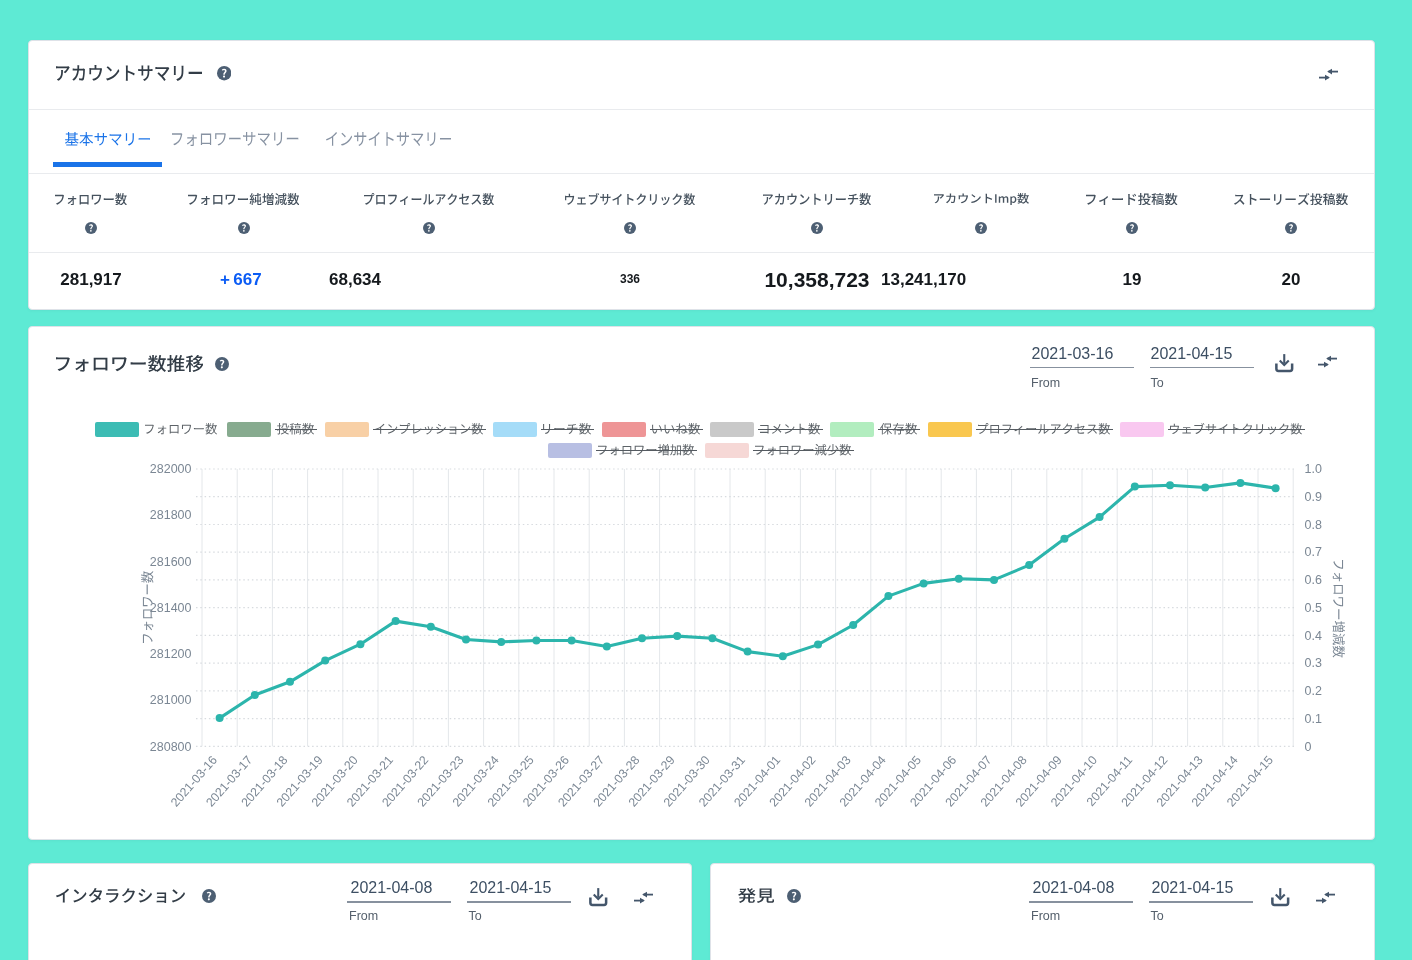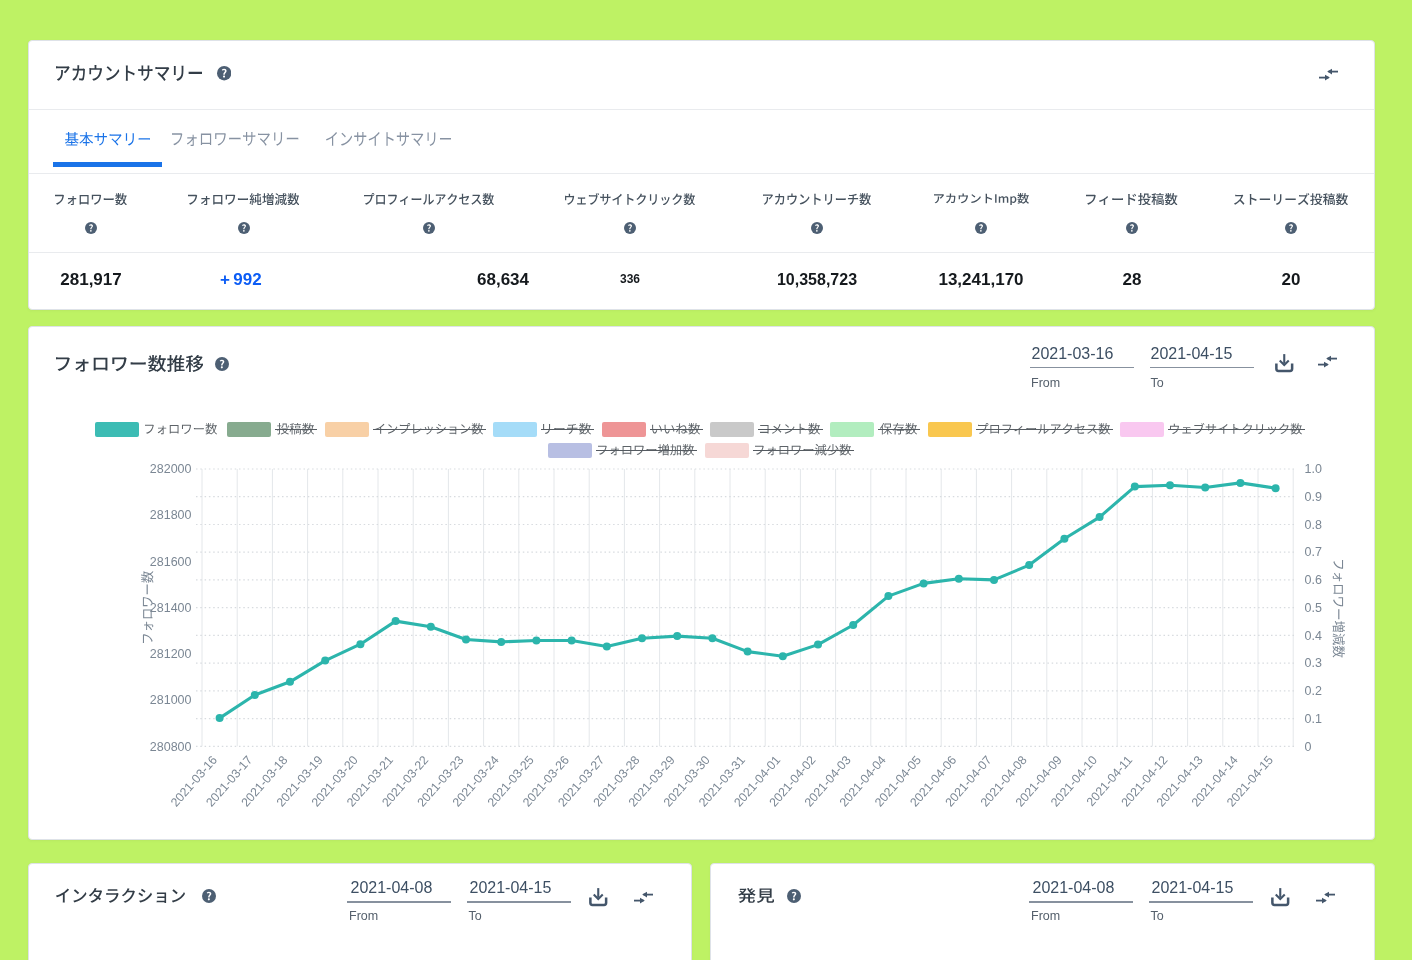--- a/index.html
+++ b/index.html
@@ -1,15 +1,15 @@
 <!DOCTYPE html>
 <html><head><meta charset="utf-8"><style>
 *{margin:0;padding:0;box-sizing:border-box}
 body{font-family:"Liberation Sans",sans-serif;background:#f4f5f7}
-#page{position:relative;width:1412px;height:960px;background:#bef264;overflow:hidden;font-family:"Liberation Sans",sans-serif}
+#page{position:relative;width:1412px;height:960px;background:#5eead4;overflow:hidden;font-family:"Liberation Sans",sans-serif}
 .card{position:absolute;background:#fff;border:1px solid #dee2e8;border-radius:4px;box-shadow:0 1px 3px rgba(50,60,80,.05)}
 .hr{position:absolute;left:0;width:100%;height:1px;background:#e9ebee}
 </style></head><body>
 <div id="page">
 
 <div class="card" style="left:28px;top:40px;width:1347px;height:270px"></div>
 <div class="card" style="left:28px;top:326px;width:1347px;height:514px"></div>
 <div class="card" style="left:28px;top:863px;width:664px;height:130px"></div>
 <div class="card" style="left:710px;top:863px;width:665px;height:130px"></div>
 <div class="hr" style="left:29px;top:108.5px;width:1345px"></div>
@@ -54,71 +54,71 @@
 <div style="position:absolute;left:-9.0px;top:271px;width:200px;text-align:center;line-height:17px;font-size:17px;font-weight:bold;color:#15191d">281,917</div>
 <svg style="position:absolute;left:188.1px;top:192.6px;width:111.4px;height:12.4px;" viewBox="139 -847 8836 934" preserveAspectRatio="none">
       <path fill="#46525e" d="M873 -665 796 -715C774 -709 749 -708 732 -708C682 -708 312 -708 247 -708C214 -708 167 -712 139 -716V-604C164 -606 204 -608 247 -608C312 -608 679 -608 738 -608C725 -516 682 -388 613 -301C531 -196 418 -111 222 -63L308 31C490 -26 615 -121 706 -240C787 -346 833 -505 855 -607C860 -627 865 -649 873 -665ZM1163 -90 1232 -11C1360 -79 1501 -200 1570 -293L1572 -48C1572 -28 1564 -17 1546 -17C1518 -17 1467 -21 1427 -27L1433 64C1475 67 1538 70 1582 70C1632 70 1667 40 1667 -7L1660 -379H1794C1815 -379 1844 -378 1864 -377V-475C1849 -472 1814 -469 1791 -469H1658L1657 -542C1657 -566 1657 -594 1661 -616H1557C1561 -592 1563 -563 1564 -542L1567 -469H1278C1253 -469 1220 -471 1197 -475V-376C1223 -378 1253 -379 1280 -379H1525C1456 -281 1309 -158 1163 -90ZM2137 -696C2139 -670 2139 -635 2139 -609C2139 -562 2139 -168 2139 -118C2139 -78 2137 2 2136 11H2245L2244 -45H2762L2760 11H2869C2869 3 2867 -83 2867 -118C2867 -165 2867 -556 2867 -609C2867 -637 2867 -668 2869 -695C2836 -694 2800 -694 2777 -694C2718 -694 2295 -694 2234 -694C2209 -694 2177 -694 2137 -696ZM2243 -145V-594H2762V-145ZM3888 -668 3811 -717C3790 -712 3761 -711 3734 -711C3671 -711 3273 -711 3236 -711C3192 -711 3151 -712 3123 -714C3125 -690 3127 -664 3127 -640C3127 -596 3127 -462 3127 -427C3127 -405 3125 -382 3123 -355H3238C3235 -383 3235 -413 3235 -427C3235 -462 3235 -583 3235 -613C3306 -613 3695 -613 3755 -613C3745 -499 3716 -379 3662 -293C3581 -167 3433 -81 3292 -45L3379 44C3539 -10 3676 -111 3758 -240C3832 -357 3854 -500 3872 -613C3874 -624 3882 -656 3888 -668ZM4097 -446V-322C4131 -325 4191 -327 4246 -327C4339 -327 4708 -327 4790 -327C4834 -327 4880 -323 4902 -322V-446C4877 -444 4838 -440 4790 -440C4709 -440 4339 -440 4246 -440C4192 -440 4130 -444 4097 -446ZM5293 -251C5318 -193 5344 -115 5353 -65L5425 -91C5414 -140 5387 -216 5361 -273ZM5081 -265C5071 -179 5052 -89 5021 -29C5041 -22 5078 -5 5094 6C5125 -58 5149 -156 5161 -251ZM5873 -775C5834 -761 5784 -748 5728 -737V-843H5638V-721C5560 -709 5478 -699 5401 -693C5411 -673 5423 -639 5426 -617C5494 -622 5566 -629 5638 -638V-284H5539V-559H5454V-139H5539V-199H5638V-71C5638 16 5649 36 5672 52C5692 68 5724 74 5750 74C5769 74 5816 74 5836 74C5860 74 5888 71 5907 64C5928 57 5943 45 5952 24C5961 4 5967 -41 5968 -80C5939 -88 5907 -104 5886 -122C5885 -81 5882 -49 5879 -35C5876 -22 5867 -16 5860 -14C5853 -11 5840 -10 5826 -10C5810 -10 5782 -10 5770 -10C5758 -10 5749 -12 5740 -16C5731 -21 5728 -39 5728 -65V-199H5831V-153H5917V-559H5831V-284H5728V-652C5807 -666 5881 -683 5940 -704ZM5030 -399 5038 -315 5191 -325V86H5274V-330L5341 -335C5348 -314 5354 -295 5357 -279L5426 -310C5413 -366 5374 -453 5334 -519L5269 -493C5284 -468 5298 -439 5311 -411L5185 -405C5251 -490 5324 -600 5380 -692L5302 -728C5277 -676 5242 -615 5205 -555C5192 -572 5176 -591 5158 -610C5194 -665 5237 -744 5271 -812L5189 -844C5170 -790 5137 -718 5106 -661L5079 -685L5033 -622C5077 -581 5127 -526 5158 -482C5138 -453 5119 -426 5100 -401ZM6377 -703V-353H6933V-703H6808C6832 -736 6860 -780 6885 -821L6789 -847C6773 -806 6745 -748 6720 -711L6744 -703H6552L6579 -713C6566 -749 6534 -804 6504 -844L6423 -815C6447 -781 6471 -737 6485 -703ZM6462 -495H6607V-425H6462ZM6694 -495H6844V-425H6694ZM6462 -631H6607V-562H6462ZM6694 -631H6844V-562H6694ZM6420 -302V84H6508V50H6806V82H6897V-302ZM6508 -26V-93H6806V-26ZM6508 -162V-226H6806V-162ZM6029 -169 6062 -73C6152 -108 6266 -154 6373 -198L6355 -285L6246 -245V-513H6347V-602H6246V-832H6158V-602H6049V-513H6158V-213ZM7424 -536V-465H7653V-536ZM7081 -768C7139 -740 7210 -695 7244 -662L7300 -738C7264 -771 7192 -812 7134 -836ZM7033 -497C7092 -472 7163 -429 7197 -397L7253 -474C7216 -506 7144 -544 7086 -567ZM7044 16 7130 65C7173 -33 7221 -159 7257 -268L7181 -318C7141 -199 7085 -64 7044 16ZM7664 -834 7669 -690H7303V-416C7303 -280 7294 -95 7210 36C7230 45 7267 70 7282 85C7372 -55 7386 -268 7386 -416V-606H7673C7681 -438 7696 -291 7719 -177C7665 -98 7599 -34 7517 15C7535 30 7567 61 7580 78C7643 36 7697 -15 7745 -74C7776 25 7819 82 7877 83C7915 84 7958 42 7980 -130C7965 -137 7927 -160 7912 -178C7906 -82 7894 -28 7878 -29C7852 -30 7829 -82 7810 -168C7868 -265 7911 -380 7941 -512L7859 -527C7841 -444 7817 -368 7787 -300C7774 -388 7765 -492 7759 -606H7951V-690H7904L7953 -739C7926 -771 7868 -813 7821 -841L7769 -793C7815 -764 7867 -722 7895 -690H7755L7751 -834ZM7426 -396V-64H7490V-121H7654V-396ZM7490 -326H7588V-192H7490ZM8431 -828C8414 -789 8384 -733 8359 -697L8422 -668C8448 -701 8481 -749 8512 -795ZM8621 -845C8596 -667 8545 -497 8460 -392C8482 -377 8521 -344 8536 -327C8559 -357 8579 -391 8598 -428C8619 -339 8645 -258 8678 -186C8631 -116 8569 -60 8488 -17C8460 -37 8425 -59 8386 -81C8416 -123 8437 -175 8450 -238H8533V-316H8277L8307 -377L8279 -383H8331V-520C8376 -486 8429 -444 8453 -421L8504 -487C8479 -506 8382 -565 8336 -591H8529V-667H8331V-845H8243V-667H8142L8208 -697C8199 -732 8172 -785 8145 -824L8075 -795C8100 -755 8126 -702 8134 -667H8043V-591H8218C8169 -531 8095 -475 8028 -447C8046 -429 8067 -397 8078 -376C8134 -407 8194 -455 8243 -509V-391L8219 -396L8181 -316H8035V-238H8141C8115 -187 8088 -139 8066 -102L8149 -75L8163 -99C8189 -87 8216 -75 8242 -61C8192 -28 8126 -7 8038 6C8055 25 8072 59 8078 85C8185 62 8266 31 8325 -16C8369 11 8408 38 8437 62L8470 28C8484 48 8499 72 8505 87C8598 40 8672 -20 8729 -93C8776 -20 8835 40 8908 83C8923 57 8953 21 8975 2C8897 -39 8835 -102 8787 -182C8845 -288 8882 -417 8904 -574H8964V-661H8682C8696 -716 8708 -773 8717 -831ZM8238 -238H8359C8348 -192 8331 -154 8307 -122C8273 -139 8237 -155 8201 -169ZM8657 -574H8807C8792 -464 8769 -369 8734 -288C8699 -374 8674 -471 8657 -574Z"></path>
     </svg>
 <svg style="position:absolute;left:237.8px;top:222.0px" width="12.0" height="12.0" viewBox="237.8 222.0 12.0 12.0">
       <circle cx="243.8" cy="228" r="6" fill="#4d5f73"></circle>
       <g transform="translate(241.37 231.62) scale(0.00952)">
         <path fill="#fff" d="M177 -252H305C290 -393 465 -441 465 -583C465 -711 376 -774 256 -774C169 -774 97 -732 45 -673L127 -598C159 -633 194 -655 238 -655C290 -655 323 -623 323 -573C323 -478 153 -414 177 -252ZM242 14C294 14 333 -28 333 -82C333 -137 294 -178 242 -178C189 -178 150 -137 150 -82C150 -28 189 14 242 14Z"></path>
       </g>
     </svg>
-<div style="position:absolute;left:140.8px;top:271px;width:200px;text-align:center;line-height:17px;font-size:17px;font-weight:bold;color:#0b5cf5">+ 992</div>
+<div style="position:absolute;left:140.8px;top:271px;width:200px;text-align:center;line-height:17px;font-size:17px;font-weight:bold;color:#0b5cf5">+ 667</div>
 <svg style="position:absolute;left:364.0px;top:192.6px;width:130.0px;height:12.4px;" viewBox="119 -845 10856 932" preserveAspectRatio="none">
       <path fill="#46525e" d="M805 -725C805 -759 833 -788 867 -788C901 -788 930 -759 930 -725C930 -691 901 -663 867 -663C833 -663 805 -691 805 -725ZM752 -725C752 -716 753 -707 755 -698C739 -696 724 -696 712 -696C662 -696 292 -696 227 -696C194 -696 147 -700 119 -703V-591C145 -593 185 -595 227 -595C292 -595 660 -595 719 -595C705 -504 662 -376 594 -288C511 -184 398 -98 203 -50L289 44C470 -13 595 -109 686 -227C767 -334 813 -492 836 -594L840 -613C849 -611 858 -610 867 -610C931 -610 983 -661 983 -725C983 -788 931 -840 867 -840C803 -840 752 -788 752 -725ZM1137 -696C1139 -670 1139 -635 1139 -609C1139 -562 1139 -168 1139 -118C1139 -78 1137 2 1136 11H1245L1244 -45H1762L1760 11H1869C1869 3 1867 -83 1867 -118C1867 -165 1867 -556 1867 -609C1867 -637 1867 -668 1869 -695C1836 -694 1800 -694 1777 -694C1718 -694 1295 -694 1234 -694C1209 -694 1177 -694 1137 -696ZM1243 -145V-594H1762V-145ZM2873 -665 2796 -715C2774 -709 2749 -708 2732 -708C2682 -708 2312 -708 2247 -708C2214 -708 2167 -712 2139 -716V-604C2164 -606 2204 -608 2247 -608C2312 -608 2679 -608 2738 -608C2725 -516 2682 -388 2613 -301C2531 -196 2418 -111 2222 -63L2308 31C2490 -26 2615 -121 2706 -240C2787 -346 2833 -505 2855 -607C2860 -627 2865 -649 2873 -665ZM3115 -270 3163 -176C3263 -208 3378 -257 3464 -302V-14C3464 18 3462 65 3460 82H3576C3572 65 3571 18 3571 -14V-365C3660 -424 3746 -496 3796 -549L3718 -625C3666 -561 3570 -476 3475 -417C3394 -368 3246 -300 3115 -270ZM4097 -446V-322C4131 -325 4191 -327 4246 -327C4339 -327 4708 -327 4790 -327C4834 -327 4880 -323 4902 -322V-446C4877 -444 4838 -440 4790 -440C4709 -440 4339 -440 4246 -440C4192 -440 4130 -444 4097 -446ZM5515 -22 5581 33C5589 27 5601 18 5619 8C5734 -50 5875 -155 5960 -268L5899 -354C5827 -248 5714 -163 5627 -124C5627 -167 5627 -607 5627 -677C5627 -718 5631 -751 5632 -757H5516C5516 -751 5522 -718 5522 -677C5522 -607 5522 -134 5522 -85C5522 -62 5519 -39 5515 -22ZM5054 -31 5150 33C5235 -39 5298 -137 5328 -247C5355 -347 5359 -560 5359 -674C5359 -709 5363 -746 5364 -754H5248C5254 -731 5256 -707 5256 -673C5256 -558 5256 -363 5227 -274C5198 -182 5141 -91 5054 -31ZM6942 -676 6879 -735C6863 -731 6818 -728 6796 -728C6739 -728 6291 -728 6237 -728C6197 -728 6156 -732 6119 -737V-626C6162 -629 6197 -632 6237 -632C6290 -632 6720 -632 6785 -632C6756 -575 6669 -476 6581 -425L6664 -358C6771 -434 6866 -561 6909 -634C6917 -646 6933 -665 6942 -676ZM6538 -543H6424C6429 -514 6430 -490 6430 -463C6430 -297 6407 -171 6264 -79C6232 -56 6197 -40 6168 -30L6260 45C6523 -90 6538 -282 6538 -543ZM7553 -778 7437 -816C7429 -787 7412 -746 7400 -726C7353 -638 7260 -499 7086 -395L7174 -329C7279 -399 7364 -488 7428 -574H7740C7722 -490 7662 -364 7588 -279C7499 -175 7380 -87 7187 -29L7280 54C7467 -18 7588 -109 7680 -223C7770 -333 7829 -467 7856 -563C7863 -583 7874 -608 7884 -624L7802 -674C7783 -667 7755 -664 7727 -664H7487L7501 -689C7512 -709 7533 -748 7553 -778ZM8897 -574 8822 -633C8807 -624 8786 -618 8761 -612C8718 -602 8558 -570 8399 -539V-678C8399 -709 8402 -750 8407 -780H8288C8293 -750 8295 -710 8295 -678V-520C8192 -501 8101 -485 8055 -479L8074 -374L8295 -420V-131C8295 -24 8329 28 8534 28C8651 28 8759 19 8846 7L8850 -101C8750 -81 8647 -70 8536 -70C8421 -70 8399 -92 8399 -158V-441L8746 -511C8717 -455 8647 -353 8576 -288L8663 -237C8740 -314 8824 -445 8869 -528C8877 -543 8889 -562 8897 -574ZM9815 -673 9750 -721C9733 -715 9700 -711 9663 -711C9623 -711 9337 -711 9292 -711C9261 -711 9203 -715 9183 -718V-605C9199 -606 9253 -611 9292 -611C9330 -611 9621 -611 9659 -611C9635 -533 9568 -423 9500 -347C9401 -236 9251 -116 9089 -54L9170 31C9313 -36 9448 -143 9555 -257C9654 -165 9754 -55 9820 35L9908 -43C9846 -119 9725 -248 9622 -336C9692 -426 9751 -538 9786 -621C9793 -638 9808 -663 9815 -673ZM10431 -828C10414 -789 10384 -733 10359 -697L10422 -668C10448 -701 10481 -749 10512 -795ZM10621 -845C10596 -667 10545 -497 10460 -392C10482 -377 10521 -344 10536 -327C10559 -357 10579 -391 10598 -428C10619 -339 10645 -258 10678 -186C10631 -116 10569 -60 10488 -17C10460 -37 10425 -59 10386 -81C10416 -123 10437 -175 10450 -238H10533V-316H10277L10307 -377L10279 -383H10331V-520C10376 -486 10429 -444 10453 -421L10504 -487C10479 -506 10382 -565 10336 -591H10529V-667H10331V-845H10243V-667H10142L10208 -697C10199 -732 10172 -785 10145 -824L10075 -795C10100 -755 10126 -702 10134 -667H10043V-591H10218C10169 -531 10095 -475 10028 -447C10046 -429 10067 -397 10078 -376C10134 -407 10194 -455 10243 -509V-391L10219 -396L10181 -316H10035V-238H10141C10115 -187 10088 -139 10066 -102L10149 -75L10163 -99C10189 -87 10216 -75 10242 -61C10192 -28 10126 -7 10038 6C10055 25 10072 59 10078 85C10185 62 10266 31 10325 -16C10369 11 10408 38 10437 62L10470 28C10484 48 10499 72 10505 87C10598 40 10672 -20 10729 -93C10776 -20 10835 40 10908 83C10923 57 10953 21 10975 2C10897 -39 10835 -102 10787 -182C10845 -288 10882 -417 10904 -574H10964V-661H10682C10696 -716 10708 -773 10717 -831ZM10238 -238H10359C10348 -192 10331 -154 10307 -122C10273 -139 10237 -155 10201 -169ZM10657 -574H10807C10792 -464 10769 -369 10734 -288C10699 -374 10674 -471 10657 -574Z"></path>
     </svg>
 <svg style="position:absolute;left:423.0px;top:222.0px" width="12.0" height="12.0" viewBox="423.0 222.0 12.0 12.0">
       <circle cx="429.0" cy="228" r="6" fill="#4d5f73"></circle>
       <g transform="translate(426.57 231.62) scale(0.00952)">
         <path fill="#fff" d="M177 -252H305C290 -393 465 -441 465 -583C465 -711 376 -774 256 -774C169 -774 97 -732 45 -673L127 -598C159 -633 194 -655 238 -655C290 -655 323 -623 323 -573C323 -478 153 -414 177 -252ZM242 14C294 14 333 -28 333 -82C333 -137 294 -178 242 -178C189 -178 150 -137 150 -82C150 -28 189 14 242 14Z"></path>
       </g>
     </svg>
-<div style="position:absolute;left:329.0px;top:271px;width:200px;text-align:right;line-height:17px;font-size:17px;font-weight:bold;color:#15191d">68,634</div>
+<div style="position:absolute;left:329.0px;top:271px;width:200px;text-align:left;line-height:17px;font-size:17px;font-weight:bold;color:#15191d">68,634</div>
 <svg style="position:absolute;left:565.0px;top:192.6px;width:130.0px;height:12.4px;" viewBox="125 -862 10850 949" preserveAspectRatio="none">
       <path fill="#46525e" d="M894 -606 825 -649C810 -644 790 -639 750 -639H548V-725C548 -750 550 -772 554 -808H433C439 -772 440 -750 440 -725V-639H222C185 -639 156 -641 125 -644C128 -621 129 -585 129 -563C129 -527 129 -421 129 -388C129 -366 127 -337 125 -316H234C231 -333 230 -362 230 -382C230 -412 230 -508 230 -546H762C751 -459 722 -350 670 -270C610 -181 510 -113 418 -82C382 -68 336 -55 298 -49L380 46C560 -3 704 -106 781 -245C834 -338 862 -451 877 -538C880 -557 887 -589 894 -606ZM1151 -89V16C1176 13 1204 12 1227 12H1780C1797 12 1830 13 1851 16V-89C1831 -86 1806 -84 1780 -84H1549V-431H1734C1756 -431 1784 -430 1807 -428V-528C1785 -525 1758 -523 1734 -523H1274C1256 -523 1222 -525 1201 -528V-428C1222 -430 1256 -431 1274 -431H1446V-84H1227C1204 -84 1175 -86 1151 -89ZM2891 -862 2823 -834C2851 -799 2882 -741 2904 -700L2972 -730C2952 -767 2915 -827 2891 -862ZM2853 -652 2798 -688 2836 -704C2816 -742 2782 -800 2757 -836L2690 -809C2711 -777 2737 -735 2756 -698C2740 -696 2724 -696 2711 -696C2661 -696 2292 -696 2227 -696C2194 -696 2147 -700 2118 -703V-591C2144 -593 2184 -595 2226 -595C2292 -595 2659 -595 2718 -595C2705 -504 2662 -376 2593 -288C2510 -184 2398 -98 2202 -50L2288 44C2469 -13 2594 -109 2685 -227C2766 -334 2813 -492 2835 -594C2840 -614 2845 -636 2853 -652ZM3063 -591V-482C3079 -484 3120 -486 3167 -486H3265V-336C3265 -294 3261 -253 3260 -239H3371C3369 -253 3366 -295 3366 -336V-486H3630V-446C3630 -181 3542 -95 3355 -26L3440 54C3674 -51 3732 -194 3732 -452V-486H3827C3875 -486 3910 -485 3926 -483V-589C3907 -586 3875 -583 3826 -583H3732V-699C3732 -739 3736 -771 3738 -786H3625C3627 -772 3630 -739 3630 -699V-583H3366V-698C3366 -735 3370 -765 3372 -778H3259C3263 -752 3265 -723 3265 -698V-583H3167C3121 -583 3076 -588 3063 -591ZM4076 -373 4125 -274C4257 -314 4389 -372 4494 -429V-81C4494 -40 4491 15 4488 37H4612C4607 15 4605 -40 4605 -81V-496C4704 -561 4798 -638 4874 -715L4790 -795C4722 -714 4616 -621 4512 -557C4401 -488 4251 -420 4076 -373ZM5327 -92C5327 -53 5324 1 5319 36H5442C5437 0 5434 -61 5434 -92V-401C5544 -365 5707 -302 5812 -245L5857 -354C5757 -403 5567 -474 5434 -514V-670C5434 -705 5438 -749 5441 -782H5318C5324 -748 5327 -702 5327 -670C5327 -586 5327 -156 5327 -92ZM6553 -778 6437 -816C6429 -787 6412 -746 6400 -726C6353 -638 6260 -499 6086 -395L6174 -329C6279 -399 6364 -488 6428 -574H6740C6722 -490 6662 -364 6588 -279C6499 -175 6380 -87 6187 -29L6280 54C6467 -18 6588 -109 6680 -223C6770 -333 6829 -467 6856 -563C6863 -583 6874 -608 6884 -624L6802 -674C6783 -667 6755 -664 6727 -664H6487L6501 -689C6512 -709 6533 -748 6553 -778ZM7788 -766H7669C7672 -740 7675 -710 7675 -674C7675 -635 7675 -546 7675 -502C7675 -327 7662 -249 7592 -169C7530 -101 7447 -63 7352 -39L7435 48C7508 24 7609 -22 7674 -98C7748 -182 7784 -267 7784 -496C7784 -539 7784 -629 7784 -674C7784 -710 7786 -740 7788 -766ZM7324 -758H7209C7212 -737 7213 -702 7213 -684C7213 -648 7213 -398 7213 -349C7213 -320 7210 -285 7209 -268H7324C7322 -288 7320 -323 7320 -349C7320 -397 7320 -648 7320 -684C7320 -712 7322 -737 7324 -758ZM8493 -584 8399 -553C8422 -505 8467 -380 8479 -333L8573 -367C8560 -411 8511 -542 8493 -584ZM8858 -520 8748 -555C8734 -429 8684 -299 8615 -213C8532 -110 8400 -34 8287 -2L8370 83C8483 40 8607 -41 8699 -159C8769 -248 8812 -354 8839 -461C8843 -477 8849 -495 8858 -520ZM8260 -532 8166 -498C8188 -459 8240 -323 8257 -270L8352 -305C8333 -360 8283 -486 8260 -532ZM9553 -778 9437 -816C9429 -787 9412 -746 9400 -726C9353 -638 9260 -499 9086 -395L9174 -329C9279 -399 9364 -488 9428 -574H9740C9722 -490 9662 -364 9588 -279C9499 -175 9380 -87 9187 -29L9280 54C9467 -18 9588 -109 9680 -223C9770 -333 9829 -467 9856 -563C9863 -583 9874 -608 9884 -624L9802 -674C9783 -667 9755 -664 9727 -664H9487L9501 -689C9512 -709 9533 -748 9553 -778ZM10431 -828C10414 -789 10384 -733 10359 -697L10422 -668C10448 -701 10481 -749 10512 -795ZM10621 -845C10596 -667 10545 -497 10460 -392C10482 -377 10521 -344 10536 -327C10559 -357 10579 -391 10598 -428C10619 -339 10645 -258 10678 -186C10631 -116 10569 -60 10488 -17C10460 -37 10425 -59 10386 -81C10416 -123 10437 -175 10450 -238H10533V-316H10277L10307 -377L10279 -383H10331V-520C10376 -486 10429 -444 10453 -421L10504 -487C10479 -506 10382 -565 10336 -591H10529V-667H10331V-845H10243V-667H10142L10208 -697C10199 -732 10172 -785 10145 -824L10075 -795C10100 -755 10126 -702 10134 -667H10043V-591H10218C10169 -531 10095 -475 10028 -447C10046 -429 10067 -397 10078 -376C10134 -407 10194 -455 10243 -509V-391L10219 -396L10181 -316H10035V-238H10141C10115 -187 10088 -139 10066 -102L10149 -75L10163 -99C10189 -87 10216 -75 10242 -61C10192 -28 10126 -7 10038 6C10055 25 10072 59 10078 85C10185 62 10266 31 10325 -16C10369 11 10408 38 10437 62L10470 28C10484 48 10499 72 10505 87C10598 40 10672 -20 10729 -93C10776 -20 10835 40 10908 83C10923 57 10953 21 10975 2C10897 -39 10835 -102 10787 -182C10845 -288 10882 -417 10904 -574H10964V-661H10682C10696 -716 10708 -773 10717 -831ZM10238 -238H10359C10348 -192 10331 -154 10307 -122C10273 -139 10237 -155 10201 -169ZM10657 -574H10807C10792 -464 10769 -369 10734 -288C10699 -374 10674 -471 10657 -574Z"></path>
     </svg>
 <svg style="position:absolute;left:624.0px;top:222.0px" width="12.0" height="12.0" viewBox="624.0 222.0 12.0 12.0">
       <circle cx="630.0" cy="228" r="6" fill="#4d5f73"></circle>
       <g transform="translate(627.57 231.62) scale(0.00952)">
         <path fill="#fff" d="M177 -252H305C290 -393 465 -441 465 -583C465 -711 376 -774 256 -774C169 -774 97 -732 45 -673L127 -598C159 -633 194 -655 238 -655C290 -655 323 -623 323 -573C323 -478 153 -414 177 -252ZM242 14C294 14 333 -28 333 -82C333 -137 294 -178 242 -178C189 -178 150 -137 150 -82C150 -28 189 14 242 14Z"></path>
       </g>
     </svg>
 <div style="position:absolute;left:530.0px;top:271px;width:200px;text-align:center;line-height:17px;font-size:12px;font-weight:bold;color:#15191d">336</div>
 <svg style="position:absolute;left:763.0px;top:192.6px;width:108.0px;height:12.4px;" viewBox="119 -845 8856 932" preserveAspectRatio="none">
       <path fill="#46525e" d="M942 -676 879 -735C863 -731 818 -728 796 -728C739 -728 291 -728 237 -728C197 -728 156 -732 119 -737V-626C162 -629 197 -632 237 -632C290 -632 720 -632 785 -632C756 -575 669 -476 581 -425L664 -358C771 -434 866 -561 909 -634C917 -646 933 -665 942 -676ZM538 -543H424C429 -514 430 -490 430 -463C430 -297 407 -171 264 -79C232 -56 197 -40 168 -30L260 45C523 -90 538 -282 538 -543ZM1863 -583 1793 -617C1773 -614 1750 -611 1724 -611H1508C1510 -642 1512 -675 1513 -709C1514 -733 1516 -770 1518 -793H1401C1405 -770 1408 -729 1408 -707C1408 -673 1407 -641 1405 -611H1244C1205 -611 1160 -614 1122 -617V-513C1160 -516 1207 -517 1244 -517H1396C1371 -336 1310 -215 1213 -124C1178 -90 1134 -59 1098 -40L1190 35C1362 -86 1461 -239 1498 -517H1754C1754 -409 1741 -183 1707 -113C1696 -88 1680 -79 1650 -79C1609 -79 1556 -84 1505 -91L1517 14C1568 18 1626 21 1680 21C1741 21 1775 -1 1796 -47C1840 -145 1853 -431 1856 -532C1857 -544 1860 -566 1863 -583ZM2894 -606 2825 -649C2810 -644 2790 -639 2750 -639H2548V-725C2548 -750 2550 -772 2554 -808H2433C2439 -772 2440 -750 2440 -725V-639H2222C2185 -639 2156 -641 2125 -644C2128 -621 2129 -585 2129 -563C2129 -527 2129 -421 2129 -388C2129 -366 2127 -337 2125 -316H2234C2231 -333 2230 -362 2230 -382C2230 -412 2230 -508 2230 -546H2762C2751 -459 2722 -350 2670 -270C2610 -181 2510 -113 2418 -82C2382 -68 2336 -55 2298 -49L2380 46C2560 -3 2704 -106 2781 -245C2834 -338 2862 -451 2877 -538C2880 -557 2887 -589 2894 -606ZM3233 -745 3160 -667C3234 -617 3358 -508 3410 -455L3489 -536C3433 -594 3303 -698 3233 -745ZM3130 -76 3197 27C3352 -1 3479 -60 3580 -122C3736 -218 3859 -354 3931 -484L3870 -593C3809 -465 3684 -315 3523 -216C3427 -157 3297 -101 3130 -76ZM4327 -92C4327 -53 4324 1 4319 36H4442C4437 0 4434 -61 4434 -92V-401C4544 -365 4707 -302 4812 -245L4857 -354C4757 -403 4567 -474 4434 -514V-670C4434 -705 4438 -749 4441 -782H4318C4324 -748 4327 -702 4327 -670C4327 -586 4327 -156 4327 -92ZM5788 -766H5669C5672 -740 5675 -710 5675 -674C5675 -635 5675 -546 5675 -502C5675 -327 5662 -249 5592 -169C5530 -101 5447 -63 5352 -39L5435 48C5508 24 5609 -22 5674 -98C5748 -182 5784 -267 5784 -496C5784 -539 5784 -629 5784 -674C5784 -710 5786 -740 5788 -766ZM5324 -758H5209C5212 -737 5213 -702 5213 -684C5213 -648 5213 -398 5213 -349C5213 -320 5210 -285 5209 -268H5324C5322 -288 5320 -323 5320 -349C5320 -397 5320 -648 5320 -684C5320 -712 5322 -737 5324 -758ZM6097 -446V-322C6131 -325 6191 -327 6246 -327C6339 -327 6708 -327 6790 -327C6834 -327 6880 -323 6902 -322V-446C6877 -444 6838 -440 6790 -440C6709 -440 6339 -440 6246 -440C6192 -440 6130 -444 6097 -446ZM7084 -467V-364C7109 -366 7144 -367 7175 -367H7463C7448 -202 7366 -93 7211 -20L7310 48C7481 -52 7554 -190 7567 -367H7837C7863 -367 7895 -366 7919 -364V-466C7897 -464 7856 -462 7835 -462H7569V-639C7636 -649 7705 -663 7754 -676C7770 -680 7792 -685 7819 -692L7754 -780C7704 -757 7594 -734 7499 -721C7389 -705 7236 -702 7160 -705L7185 -613C7258 -614 7367 -617 7466 -626V-462H7174C7143 -462 7108 -464 7084 -467ZM8431 -828C8414 -789 8384 -733 8359 -697L8422 -668C8448 -701 8481 -749 8512 -795ZM8621 -845C8596 -667 8545 -497 8460 -392C8482 -377 8521 -344 8536 -327C8559 -357 8579 -391 8598 -428C8619 -339 8645 -258 8678 -186C8631 -116 8569 -60 8488 -17C8460 -37 8425 -59 8386 -81C8416 -123 8437 -175 8450 -238H8533V-316H8277L8307 -377L8279 -383H8331V-520C8376 -486 8429 -444 8453 -421L8504 -487C8479 -506 8382 -565 8336 -591H8529V-667H8331V-845H8243V-667H8142L8208 -697C8199 -732 8172 -785 8145 -824L8075 -795C8100 -755 8126 -702 8134 -667H8043V-591H8218C8169 -531 8095 -475 8028 -447C8046 -429 8067 -397 8078 -376C8134 -407 8194 -455 8243 -509V-391L8219 -396L8181 -316H8035V-238H8141C8115 -187 8088 -139 8066 -102L8149 -75L8163 -99C8189 -87 8216 -75 8242 -61C8192 -28 8126 -7 8038 6C8055 25 8072 59 8078 85C8185 62 8266 31 8325 -16C8369 11 8408 38 8437 62L8470 28C8484 48 8499 72 8505 87C8598 40 8672 -20 8729 -93C8776 -20 8835 40 8908 83C8923 57 8953 21 8975 2C8897 -39 8835 -102 8787 -182C8845 -288 8882 -417 8904 -574H8964V-661H8682C8696 -716 8708 -773 8717 -831ZM8238 -238H8359C8348 -192 8331 -154 8307 -122C8273 -139 8237 -155 8201 -169ZM8657 -574H8807C8792 -464 8769 -369 8734 -288C8699 -374 8674 -471 8657 -574Z"></path>
     </svg>
 <svg style="position:absolute;left:811.0px;top:222.0px" width="12.0" height="12.0" viewBox="811.0 222.0 12.0 12.0">
       <circle cx="817.0" cy="228" r="6" fill="#4d5f73"></circle>
       <g transform="translate(814.57 231.62) scale(0.00952)">
         <path fill="#fff" d="M177 -252H305C290 -393 465 -441 465 -583C465 -711 376 -774 256 -774C169 -774 97 -732 45 -673L127 -598C159 -633 194 -655 238 -655C290 -655 323 -623 323 -573C323 -478 153 -414 177 -252ZM242 14C294 14 333 -28 333 -82C333 -137 294 -178 242 -178C189 -178 150 -137 150 -82C150 -28 189 14 242 14Z"></path>
       </g>
     </svg>
-<div style="position:absolute;left:717.0px;top:271px;width:200px;text-align:center;line-height:17px;font-size:16px;font-weight:bold;color:#15191d">10,358,723</div>
+<div style="position:absolute;left:717.0px;top:271px;width:200px;text-align:center;line-height:17px;font-size:21px;font-weight:bold;color:#15191d">10,358,723</div>
 <svg style="position:absolute;left:933.5px;top:192.6px;width:95.0px;height:12.4px;" viewBox="119 -845 7738 1068" preserveAspectRatio="none">
       <path fill="#46525e" d="M942 -676 879 -735C863 -731 818 -728 796 -728C739 -728 291 -728 237 -728C197 -728 156 -732 119 -737V-626C162 -629 197 -632 237 -632C290 -632 720 -632 785 -632C756 -575 669 -476 581 -425L664 -358C771 -434 866 -561 909 -634C917 -646 933 -665 942 -676ZM538 -543H424C429 -514 430 -490 430 -463C430 -297 407 -171 264 -79C232 -56 197 -40 168 -30L260 45C523 -90 538 -282 538 -543ZM1863 -583 1793 -617C1773 -614 1750 -611 1724 -611H1508C1510 -642 1512 -675 1513 -709C1514 -733 1516 -770 1518 -793H1401C1405 -770 1408 -729 1408 -707C1408 -673 1407 -641 1405 -611H1244C1205 -611 1160 -614 1122 -617V-513C1160 -516 1207 -517 1244 -517H1396C1371 -336 1310 -215 1213 -124C1178 -90 1134 -59 1098 -40L1190 35C1362 -86 1461 -239 1498 -517H1754C1754 -409 1741 -183 1707 -113C1696 -88 1680 -79 1650 -79C1609 -79 1556 -84 1505 -91L1517 14C1568 18 1626 21 1680 21C1741 21 1775 -1 1796 -47C1840 -145 1853 -431 1856 -532C1857 -544 1860 -566 1863 -583ZM2894 -606 2825 -649C2810 -644 2790 -639 2750 -639H2548V-725C2548 -750 2550 -772 2554 -808H2433C2439 -772 2440 -750 2440 -725V-639H2222C2185 -639 2156 -641 2125 -644C2128 -621 2129 -585 2129 -563C2129 -527 2129 -421 2129 -388C2129 -366 2127 -337 2125 -316H2234C2231 -333 2230 -362 2230 -382C2230 -412 2230 -508 2230 -546H2762C2751 -459 2722 -350 2670 -270C2610 -181 2510 -113 2418 -82C2382 -68 2336 -55 2298 -49L2380 46C2560 -3 2704 -106 2781 -245C2834 -338 2862 -451 2877 -538C2880 -557 2887 -589 2894 -606ZM3233 -745 3160 -667C3234 -617 3358 -508 3410 -455L3489 -536C3433 -594 3303 -698 3233 -745ZM3130 -76 3197 27C3352 -1 3479 -60 3580 -122C3736 -218 3859 -354 3931 -484L3870 -593C3809 -465 3684 -315 3523 -216C3427 -157 3297 -101 3130 -76ZM4327 -92C4327 -53 4324 1 4319 36H4442C4437 0 4434 -61 4434 -92V-401C4544 -365 4707 -302 4812 -245L4857 -354C4757 -403 4567 -474 4434 -514V-670C4434 -705 4438 -749 4441 -782H4318C4324 -748 4327 -702 4327 -670C4327 -586 4327 -156 4327 -92ZM5097 0H5213V-737H5097ZM5396 0H5511V-390C5556 -440 5597 -464 5634 -464C5697 -464 5726 -427 5726 -332V0H5841V-390C5887 -440 5928 -464 5965 -464C6028 -464 6056 -427 6056 -332V0H6172V-346C6172 -486 6118 -564 6003 -564C5934 -564 5879 -521 5824 -463C5800 -526 5755 -564 5673 -564C5604 -564 5550 -524 5502 -473H5500L5490 -551H5396ZM6339 223H6454V45L6451 -49C6497 -9 6547 14 6595 14C6719 14 6832 -95 6832 -284C6832 -454 6754 -564 6615 -564C6553 -564 6493 -530 6445 -490H6443L6433 -551H6339ZM6573 -83C6540 -83 6497 -96 6454 -132V-401C6500 -445 6541 -468 6584 -468C6676 -468 6713 -397 6713 -282C6713 -154 6653 -83 6573 -83ZM7313 -828C7296 -789 7266 -733 7241 -697L7304 -668C7330 -701 7363 -749 7394 -795ZM7503 -845C7478 -667 7427 -497 7342 -392C7364 -377 7403 -344 7418 -327C7441 -357 7461 -391 7480 -428C7501 -339 7527 -258 7560 -186C7513 -116 7451 -60 7370 -17C7342 -37 7307 -59 7268 -81C7298 -123 7319 -175 7332 -238H7415V-316H7159L7189 -377L7161 -383H7213V-520C7258 -486 7311 -444 7335 -421L7386 -487C7361 -506 7264 -565 7218 -591H7411V-667H7213V-845H7125V-667H7024L7090 -697C7081 -732 7054 -785 7027 -824L6957 -795C6982 -755 7008 -702 7016 -667H6925V-591H7100C7051 -531 6977 -475 6910 -447C6928 -429 6949 -397 6960 -376C7016 -407 7076 -455 7125 -509V-391L7101 -396L7063 -316H6917V-238H7023C6997 -187 6970 -139 6948 -102L7031 -75L7045 -99C7071 -87 7098 -75 7124 -61C7074 -28 7008 -7 6920 6C6937 25 6954 59 6960 85C7067 62 7148 31 7207 -16C7251 11 7290 38 7319 62L7352 28C7366 48 7381 72 7387 87C7480 40 7554 -20 7611 -93C7658 -20 7717 40 7790 83C7805 57 7835 21 7857 2C7779 -39 7717 -102 7669 -182C7727 -288 7764 -417 7786 -574H7846V-661H7564C7578 -716 7590 -773 7599 -831ZM7120 -238H7241C7230 -192 7213 -154 7189 -122C7155 -139 7119 -155 7083 -169ZM7539 -574H7689C7674 -464 7651 -369 7616 -288C7581 -374 7556 -471 7539 -574Z"></path>
     </svg>
 <svg style="position:absolute;left:975.0px;top:222.0px" width="12.0" height="12.0" viewBox="975.0 222.0 12.0 12.0">
       <circle cx="981.0" cy="228" r="6" fill="#4d5f73"></circle>
       <g transform="translate(978.57 231.62) scale(0.00952)">
         <path fill="#fff" d="M177 -252H305C290 -393 465 -441 465 -583C465 -711 376 -774 256 -774C169 -774 97 -732 45 -673L127 -598C159 -633 194 -655 238 -655C290 -655 323 -623 323 -573C323 -478 153 -414 177 -252ZM242 14C294 14 333 -28 333 -82C333 -137 294 -178 242 -178C189 -178 150 -137 150 -82C150 -28 189 14 242 14Z"></path>
       </g>
     </svg>
-<div style="position:absolute;left:881.0px;top:271px;width:200px;text-align:center;line-height:17px;font-size:17px;font-weight:bold;color:#15191d">13,241,170</div>
+<div style="position:absolute;left:881.0px;top:271px;width:200px;text-align:left;line-height:17px;font-size:17px;font-weight:bold;color:#15191d">13,241,170</div>
 <svg style="position:absolute;left:1086.2px;top:192.6px;width:91.5px;height:12.4px;" viewBox="139 -845 6836 932" preserveAspectRatio="none">
       <path fill="#46525e" d="M873 -665 796 -715C774 -709 749 -708 732 -708C682 -708 312 -708 247 -708C214 -708 167 -712 139 -716V-604C164 -606 204 -608 247 -608C312 -608 679 -608 738 -608C725 -516 682 -388 613 -301C531 -196 418 -111 222 -63L308 31C490 -26 615 -121 706 -240C787 -346 833 -505 855 -607C860 -627 865 -649 873 -665ZM1115 -270 1163 -176C1263 -208 1378 -257 1464 -302V-14C1464 18 1462 65 1460 82H1576C1572 65 1571 18 1571 -14V-365C1660 -424 1746 -496 1796 -549L1718 -625C1666 -561 1570 -476 1475 -417C1394 -368 1246 -300 1115 -270ZM2097 -446V-322C2131 -325 2191 -327 2246 -327C2339 -327 2708 -327 2790 -327C2834 -327 2880 -323 2902 -322V-446C2877 -444 2838 -440 2790 -440C2709 -440 2339 -440 2246 -440C2192 -440 2130 -444 2097 -446ZM3667 -730 3600 -701C3634 -653 3662 -605 3688 -548L3758 -579C3736 -626 3694 -691 3667 -730ZM3793 -782 3726 -751C3761 -704 3789 -658 3818 -601L3887 -635C3863 -680 3820 -745 3793 -782ZM3296 -78C3296 -40 3293 15 3288 50H3410C3406 14 3403 -47 3403 -78L3402 -387C3512 -351 3674 -288 3781 -232L3825 -340C3726 -389 3534 -461 3402 -500V-656C3402 -692 3407 -735 3410 -768H3287C3293 -735 3296 -688 3296 -656C3296 -572 3296 -143 3296 -78ZM4472 -805V-704C4472 -636 4458 -554 4358 -493C4376 -480 4409 -443 4421 -424C4535 -497 4561 -611 4561 -702V-718H4723V-574C4723 -491 4744 -468 4816 -468C4830 -468 4870 -468 4886 -468C4947 -468 4969 -501 4977 -623C4952 -630 4916 -643 4898 -658C4896 -562 4892 -547 4875 -547C4867 -547 4838 -547 4832 -547C4817 -547 4814 -551 4814 -575V-805ZM4781 -327C4751 -261 4707 -205 4654 -158C4602 -206 4561 -263 4533 -327ZM4415 -413V-327H4510L4445 -307C4479 -228 4524 -159 4579 -101C4505 -54 4418 -20 4325 0C4343 20 4365 60 4374 85C4476 59 4571 19 4652 -37C4726 18 4813 59 4916 84C4930 59 4958 19 4979 -1C4883 -21 4800 -54 4730 -99C4809 -174 4870 -270 4906 -392L4844 -417L4827 -413ZM4179 -844V-652H4042V-564H4179V-357C4122 -341 4069 -327 4028 -317L4056 -219L4179 -259V-22C4179 -7 4174 -3 4160 -3C4147 -2 4106 -2 4063 -4C4075 21 4088 60 4091 83C4160 83 4203 81 4233 66C4262 52 4272 27 4272 -22V-290L4377 -326L4367 -408L4272 -382V-564H4379V-652H4272V-844ZM5554 -556H5794V-475H5554ZM5473 -622V-409H5878V-622ZM5394 -745V-669H5946V-745H5717V-844H5625V-745ZM5401 -361V84H5486V-286H5858V-3C5858 7 5855 9 5845 10C5835 11 5804 11 5771 10C5781 30 5791 61 5794 84C5850 84 5887 83 5912 71C5938 57 5945 36 5945 -3V-361ZM5613 -175H5730V-87H5613ZM5545 -235V21H5613V-27H5798V-235ZM5329 -829C5261 -798 5142 -773 5038 -757C5049 -737 5062 -704 5066 -684C5103 -689 5142 -695 5182 -702V-565H5042V-477H5173C5138 -370 5081 -250 5027 -181C5041 -158 5063 -118 5072 -91C5112 -145 5150 -224 5182 -308V84H5273V-350C5299 -309 5326 -264 5339 -237L5395 -310C5377 -334 5300 -424 5273 -451V-477H5392V-565H5273V-721C5318 -731 5361 -744 5397 -758ZM6431 -828C6414 -789 6384 -733 6359 -697L6422 -668C6448 -701 6481 -749 6512 -795ZM6621 -845C6596 -667 6545 -497 6460 -392C6482 -377 6521 -344 6536 -327C6559 -357 6579 -391 6598 -428C6619 -339 6645 -258 6678 -186C6631 -116 6569 -60 6488 -17C6460 -37 6425 -59 6386 -81C6416 -123 6437 -175 6450 -238H6533V-316H6277L6307 -377L6279 -383H6331V-520C6376 -486 6429 -444 6453 -421L6504 -487C6479 -506 6382 -565 6336 -591H6529V-667H6331V-845H6243V-667H6142L6208 -697C6199 -732 6172 -785 6145 -824L6075 -795C6100 -755 6126 -702 6134 -667H6043V-591H6218C6169 -531 6095 -475 6028 -447C6046 -429 6067 -397 6078 -376C6134 -407 6194 -455 6243 -509V-391L6219 -396L6181 -316H6035V-238H6141C6115 -187 6088 -139 6066 -102L6149 -75L6163 -99C6189 -87 6216 -75 6242 -61C6192 -28 6126 -7 6038 6C6055 25 6072 59 6078 85C6185 62 6266 31 6325 -16C6369 11 6408 38 6437 62L6470 28C6484 48 6499 72 6505 87C6598 40 6672 -20 6729 -93C6776 -20 6835 40 6908 83C6923 57 6953 21 6975 2C6897 -39 6835 -102 6787 -182C6845 -288 6882 -417 6904 -574H6964V-661H6682C6696 -716 6708 -773 6717 -831ZM6238 -238H6359C6348 -192 6331 -154 6307 -122C6273 -139 6237 -155 6201 -169ZM6657 -574H6807C6792 -464 6769 -369 6734 -288C6699 -374 6674 -471 6657 -574Z"></path>
     </svg>
 <svg style="position:absolute;left:1126.0px;top:222.0px" width="12.0" height="12.0" viewBox="1126.0 222.0 12.0 12.0">
       <circle cx="1132.0" cy="228" r="6" fill="#4d5f73"></circle>
       <g transform="translate(1129.57 231.62) scale(0.00952)">
         <path fill="#fff" d="M177 -252H305C290 -393 465 -441 465 -583C465 -711 376 -774 256 -774C169 -774 97 -732 45 -673L127 -598C159 -633 194 -655 238 -655C290 -655 323 -623 323 -573C323 -478 153 -414 177 -252ZM242 14C294 14 333 -28 333 -82C333 -137 294 -178 242 -178C189 -178 150 -137 150 -82C150 -28 189 14 242 14Z"></path>
       </g>
     </svg>
-<div style="position:absolute;left:1032.0px;top:271px;width:200px;text-align:center;line-height:17px;font-size:17px;font-weight:bold;color:#15191d">28</div>
+<div style="position:absolute;left:1032.0px;top:271px;width:200px;text-align:center;line-height:17px;font-size:17px;font-weight:bold;color:#15191d">19</div>
 <svg style="position:absolute;left:1234.0px;top:192.6px;width:114.0px;height:12.4px;" viewBox="89 -857 8886 944" preserveAspectRatio="none">
       <path fill="#46525e" d="M815 -673 750 -721C733 -715 700 -711 663 -711C623 -711 337 -711 292 -711C261 -711 203 -715 183 -718V-605C199 -606 253 -611 292 -611C330 -611 621 -611 659 -611C635 -533 568 -423 500 -347C401 -236 251 -116 89 -54L170 31C313 -36 448 -143 555 -257C654 -165 754 -55 820 35L908 -43C846 -119 725 -248 622 -336C692 -426 751 -538 786 -621C793 -638 808 -663 815 -673ZM1327 -92C1327 -53 1324 1 1319 36H1442C1437 0 1434 -61 1434 -92V-401C1544 -365 1707 -302 1812 -245L1857 -354C1757 -403 1567 -474 1434 -514V-670C1434 -705 1438 -749 1441 -782H1318C1324 -748 1327 -702 1327 -670C1327 -586 1327 -156 1327 -92ZM2097 -446V-322C2131 -325 2191 -327 2246 -327C2339 -327 2708 -327 2790 -327C2834 -327 2880 -323 2902 -322V-446C2877 -444 2838 -440 2790 -440C2709 -440 2339 -440 2246 -440C2192 -440 2130 -444 2097 -446ZM3788 -766H3669C3672 -740 3675 -710 3675 -674C3675 -635 3675 -546 3675 -502C3675 -327 3662 -249 3592 -169C3530 -101 3447 -63 3352 -39L3435 48C3508 24 3609 -22 3674 -98C3748 -182 3784 -267 3784 -496C3784 -539 3784 -629 3784 -674C3784 -710 3786 -740 3788 -766ZM3324 -758H3209C3212 -737 3213 -702 3213 -684C3213 -648 3213 -398 3213 -349C3213 -320 3210 -285 3209 -268H3324C3322 -288 3320 -323 3320 -349C3320 -397 3320 -648 3320 -684C3320 -712 3322 -737 3324 -758ZM4097 -446V-322C4131 -325 4191 -327 4246 -327C4339 -327 4708 -327 4790 -327C4834 -327 4880 -323 4902 -322V-446C4877 -444 4838 -440 4790 -440C4709 -440 4339 -440 4246 -440C4192 -440 4130 -444 4097 -446ZM5881 -857 5817 -830C5844 -792 5877 -735 5898 -692L5963 -721C5945 -757 5907 -820 5881 -857ZM5795 -652 5785 -660 5842 -685C5824 -722 5787 -785 5762 -822L5697 -795C5721 -760 5749 -711 5769 -671L5730 -701C5713 -695 5680 -691 5643 -691C5603 -691 5317 -691 5272 -691C5241 -691 5183 -694 5163 -697V-584C5179 -585 5233 -590 5272 -590C5310 -590 5601 -590 5639 -590C5615 -512 5548 -402 5480 -326C5381 -216 5231 -95 5069 -34L5150 51C5293 -16 5428 -122 5535 -236C5634 -144 5734 -34 5800 55L5888 -22C5826 -98 5705 -227 5602 -315C5672 -406 5731 -518 5766 -600C5773 -617 5788 -643 5795 -652ZM6472 -805V-704C6472 -636 6458 -554 6358 -493C6376 -480 6409 -443 6421 -424C6535 -497 6561 -611 6561 -702V-718H6723V-574C6723 -491 6744 -468 6816 -468C6830 -468 6870 -468 6886 -468C6947 -468 6969 -501 6977 -623C6952 -630 6916 -643 6898 -658C6896 -562 6892 -547 6875 -547C6867 -547 6838 -547 6832 -547C6817 -547 6814 -551 6814 -575V-805ZM6781 -327C6751 -261 6707 -205 6654 -158C6602 -206 6561 -263 6533 -327ZM6415 -413V-327H6510L6445 -307C6479 -228 6524 -159 6579 -101C6505 -54 6418 -20 6325 0C6343 20 6365 60 6374 85C6476 59 6571 19 6652 -37C6726 18 6813 59 6916 84C6930 59 6958 19 6979 -1C6883 -21 6800 -54 6730 -99C6809 -174 6870 -270 6906 -392L6844 -417L6827 -413ZM6179 -844V-652H6042V-564H6179V-357C6122 -341 6069 -327 6028 -317L6056 -219L6179 -259V-22C6179 -7 6174 -3 6160 -3C6147 -2 6106 -2 6063 -4C6075 21 6088 60 6091 83C6160 83 6203 81 6233 66C6262 52 6272 27 6272 -22V-290L6377 -326L6367 -408L6272 -382V-564H6379V-652H6272V-844ZM7554 -556H7794V-475H7554ZM7473 -622V-409H7878V-622ZM7394 -745V-669H7946V-745H7717V-844H7625V-745ZM7401 -361V84H7486V-286H7858V-3C7858 7 7855 9 7845 10C7835 11 7804 11 7771 10C7781 30 7791 61 7794 84C7850 84 7887 83 7912 71C7938 57 7945 36 7945 -3V-361ZM7613 -175H7730V-87H7613ZM7545 -235V21H7613V-27H7798V-235ZM7329 -829C7261 -798 7142 -773 7038 -757C7049 -737 7062 -704 7066 -684C7103 -689 7142 -695 7182 -702V-565H7042V-477H7173C7138 -370 7081 -250 7027 -181C7041 -158 7063 -118 7072 -91C7112 -145 7150 -224 7182 -308V84H7273V-350C7299 -309 7326 -264 7339 -237L7395 -310C7377 -334 7300 -424 7273 -451V-477H7392V-565H7273V-721C7318 -731 7361 -744 7397 -758ZM8431 -828C8414 -789 8384 -733 8359 -697L8422 -668C8448 -701 8481 -749 8512 -795ZM8621 -845C8596 -667 8545 -497 8460 -392C8482 -377 8521 -344 8536 -327C8559 -357 8579 -391 8598 -428C8619 -339 8645 -258 8678 -186C8631 -116 8569 -60 8488 -17C8460 -37 8425 -59 8386 -81C8416 -123 8437 -175 8450 -238H8533V-316H8277L8307 -377L8279 -383H8331V-520C8376 -486 8429 -444 8453 -421L8504 -487C8479 -506 8382 -565 8336 -591H8529V-667H8331V-845H8243V-667H8142L8208 -697C8199 -732 8172 -785 8145 -824L8075 -795C8100 -755 8126 -702 8134 -667H8043V-591H8218C8169 -531 8095 -475 8028 -447C8046 -429 8067 -397 8078 -376C8134 -407 8194 -455 8243 -509V-391L8219 -396L8181 -316H8035V-238H8141C8115 -187 8088 -139 8066 -102L8149 -75L8163 -99C8189 -87 8216 -75 8242 -61C8192 -28 8126 -7 8038 6C8055 25 8072 59 8078 85C8185 62 8266 31 8325 -16C8369 11 8408 38 8437 62L8470 28C8484 48 8499 72 8505 87C8598 40 8672 -20 8729 -93C8776 -20 8835 40 8908 83C8923 57 8953 21 8975 2C8897 -39 8835 -102 8787 -182C8845 -288 8882 -417 8904 -574H8964V-661H8682C8696 -716 8708 -773 8717 -831ZM8238 -238H8359C8348 -192 8331 -154 8307 -122C8273 -139 8237 -155 8201 -169ZM8657 -574H8807C8792 -464 8769 -369 8734 -288C8699 -374 8674 -471 8657 -574Z"></path>
     </svg>
 <svg style="position:absolute;left:1285.0px;top:222.0px" width="12.0" height="12.0" viewBox="1285.0 222.0 12.0 12.0">
       <circle cx="1291.0" cy="228" r="6" fill="#4d5f73"></circle>
       <g transform="translate(1288.57 231.62) scale(0.00952)">
         <path fill="#fff" d="M177 -252H305C290 -393 465 -441 465 -583C465 -711 376 -774 256 -774C169 -774 97 -732 45 -673L127 -598C159 -633 194 -655 238 -655C290 -655 323 -623 323 -573C323 -478 153 -414 177 -252ZM242 14C294 14 333 -28 333 -82C333 -137 294 -178 242 -178C189 -178 150 -137 150 -82C150 -28 189 14 242 14Z"></path>
       </g>
     </svg>
 <div style="position:absolute;left:1191.0px;top:271px;width:200px;text-align:center;line-height:17px;font-size:17px;font-weight:bold;color:#15191d">20</div>

